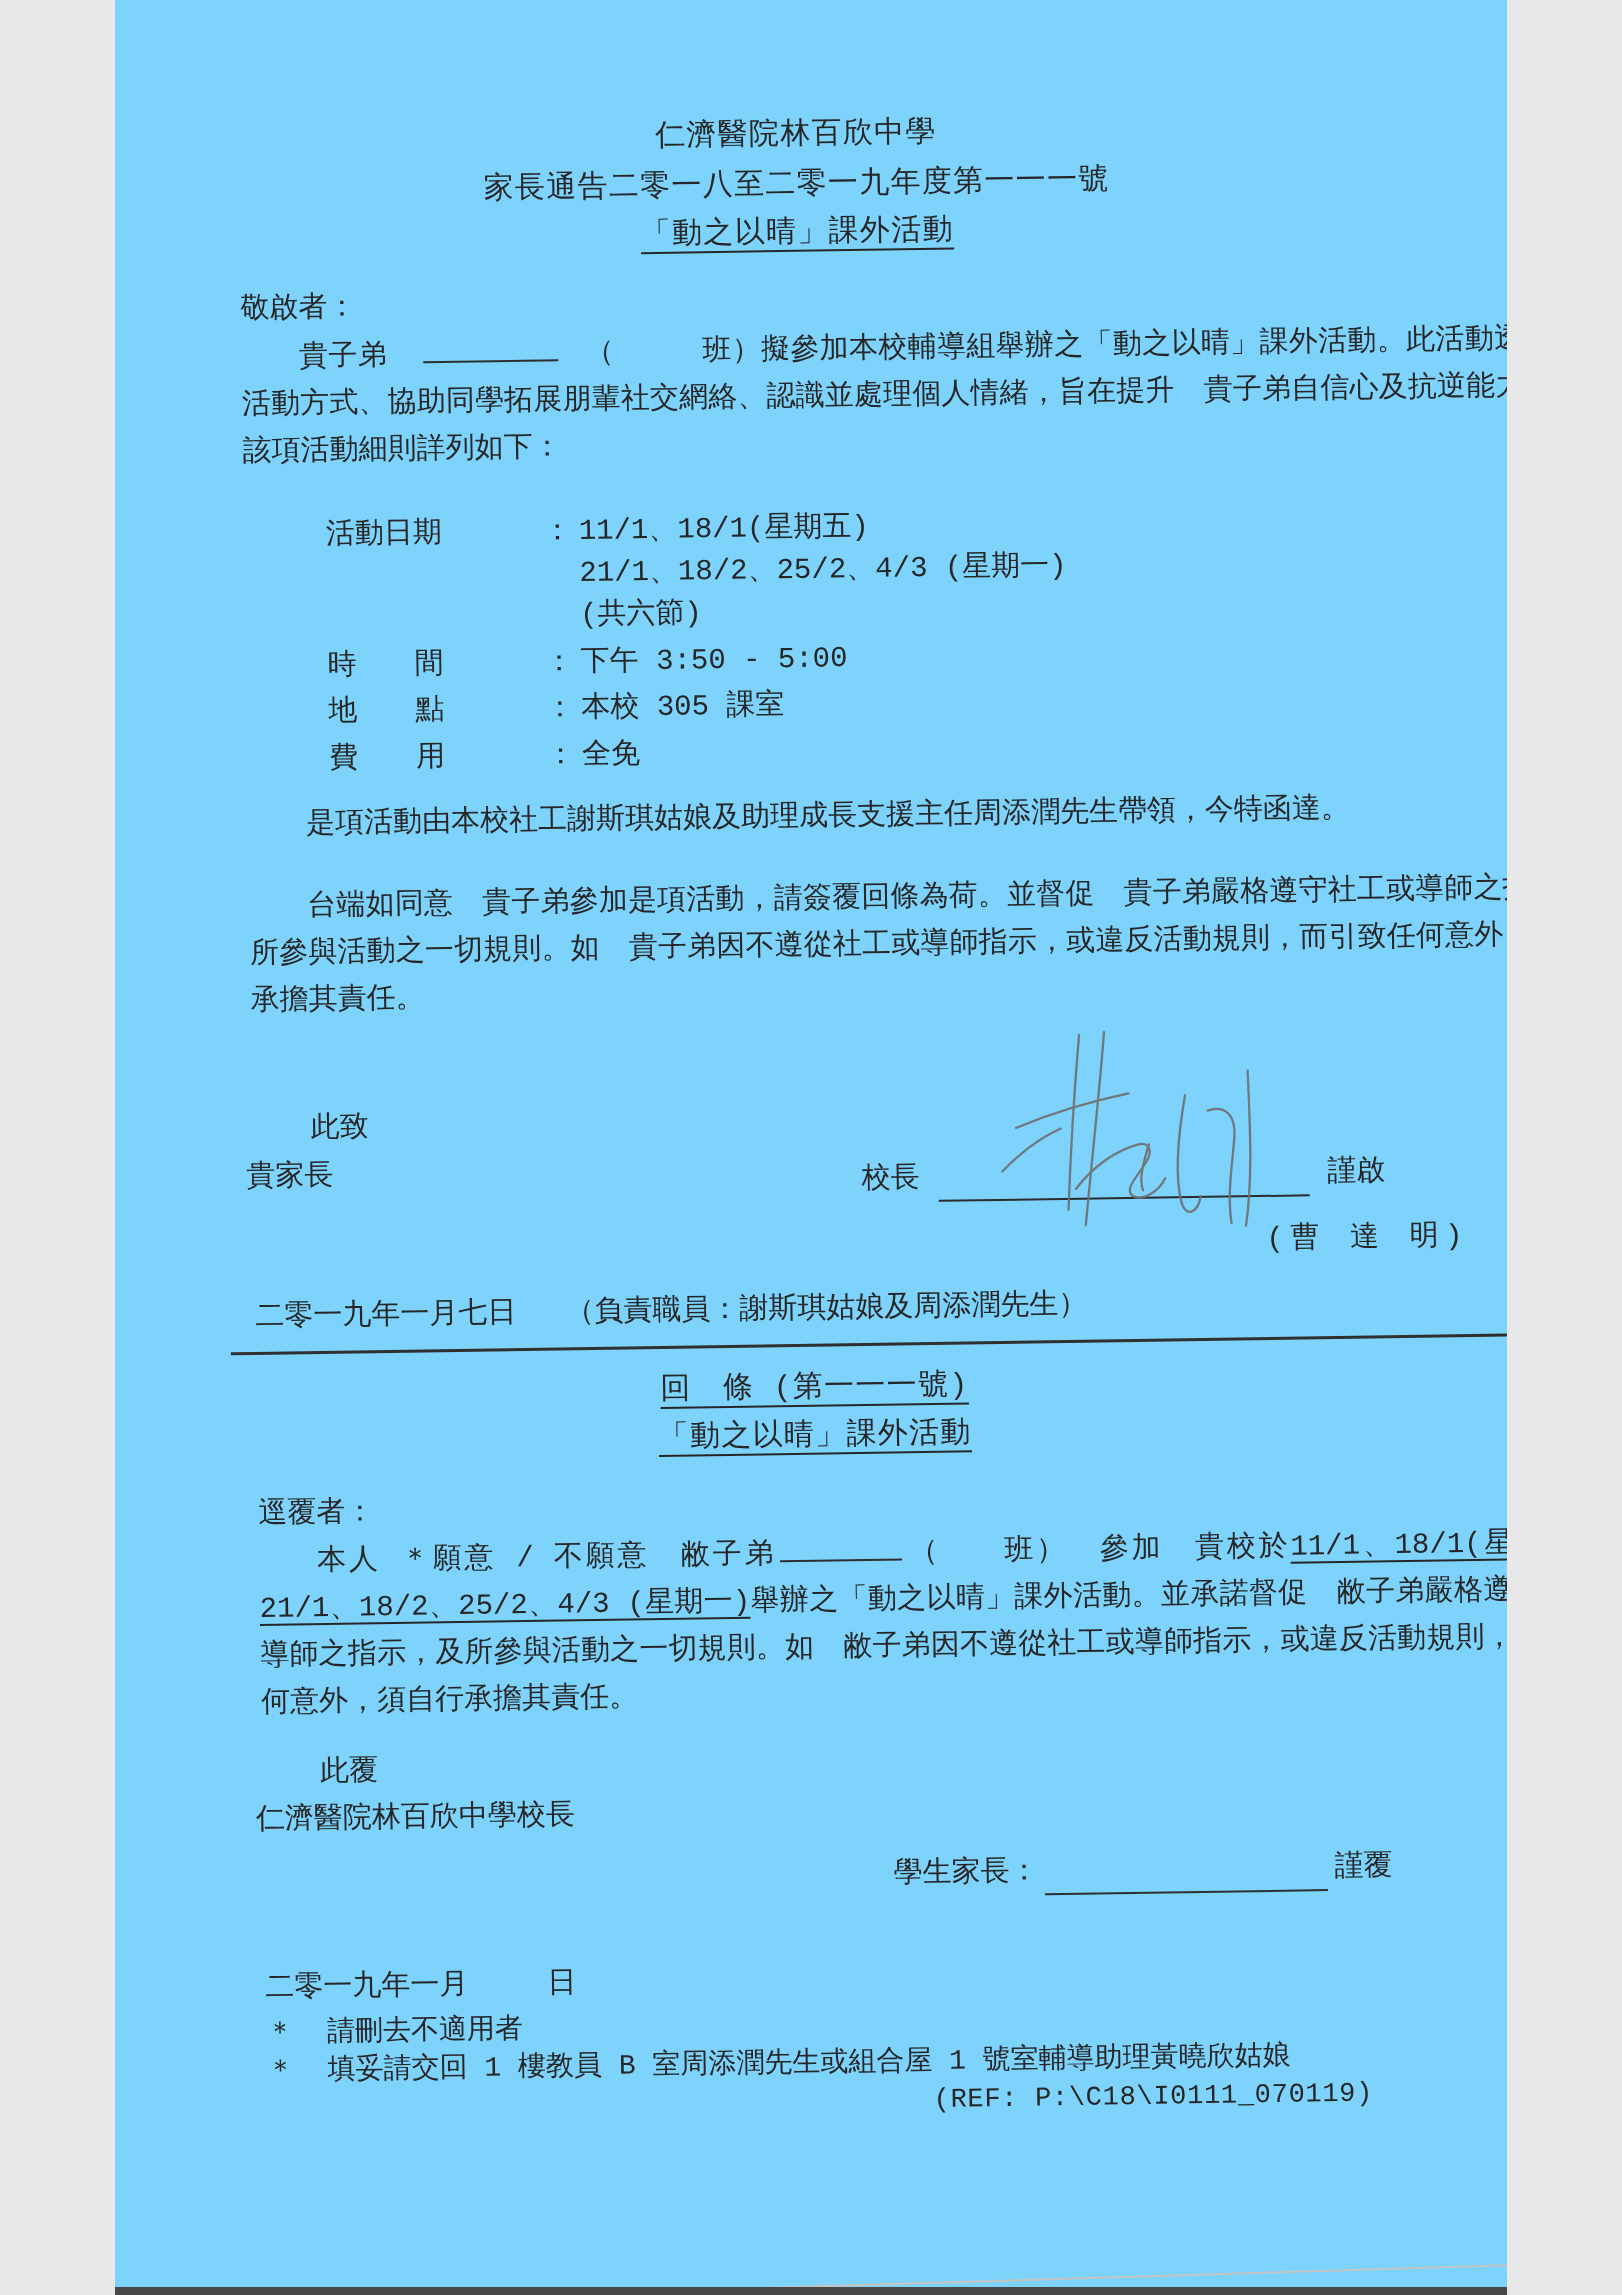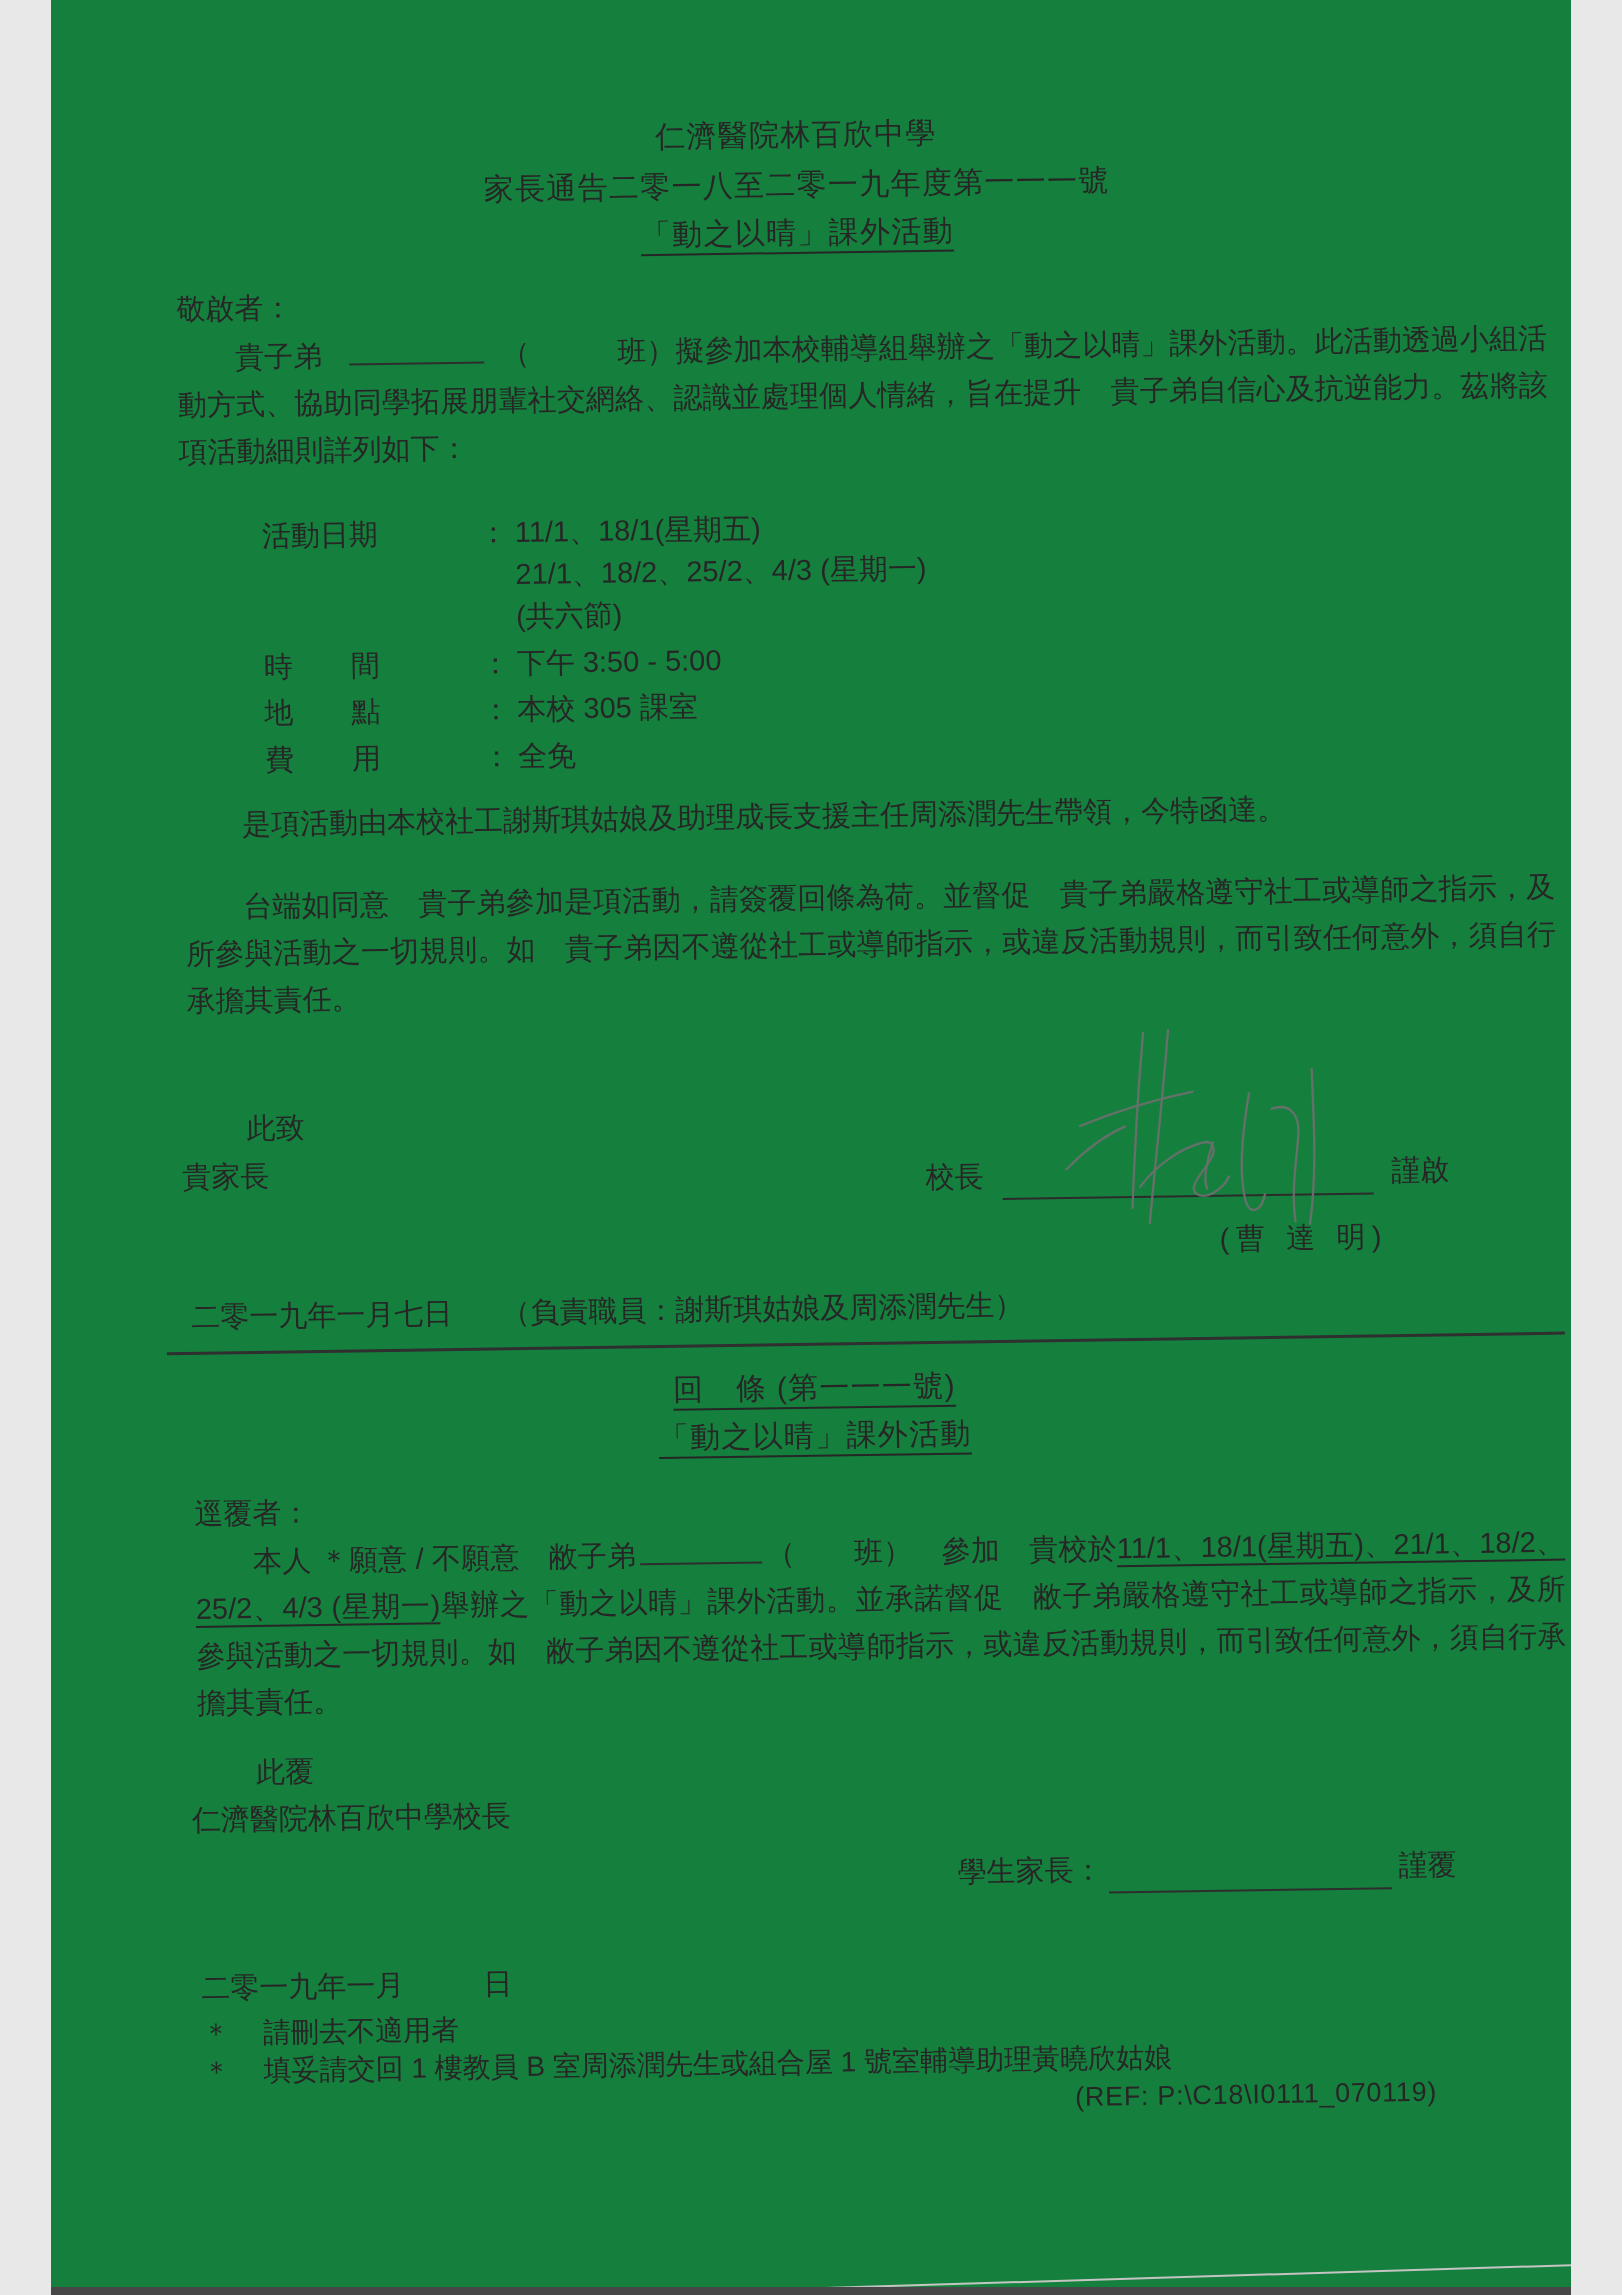--- a/index.html
+++ b/index.html
@@ -1,22 +1,22 @@
 <!DOCTYPE html>
 <html style="font-size:10.5px"><head>
 <meta charset="utf-8">
 <style>
   html,body{margin:0;padding:0;background:#e8e8e8;}
   .page{
     position:relative;
-    width:1520px;height:2295px;
+    width:1392px;height:2295px;
     margin:0 auto;
-    background:#15803d;
+    background:#7dd3fc;
     overflow:hidden;
-    font-family:Liberation Sans, sans-serif;
+    font-family:Liberation Mono, monospace;
     color:#262626;
   }
   .content{
     position:absolute;inset:0;
     transform:rotate(-0.85deg);
     transform-origin:811px 1150px;
     font-size:29px;
     line-height:47px;
   }
   .abs{position:absolute;}

